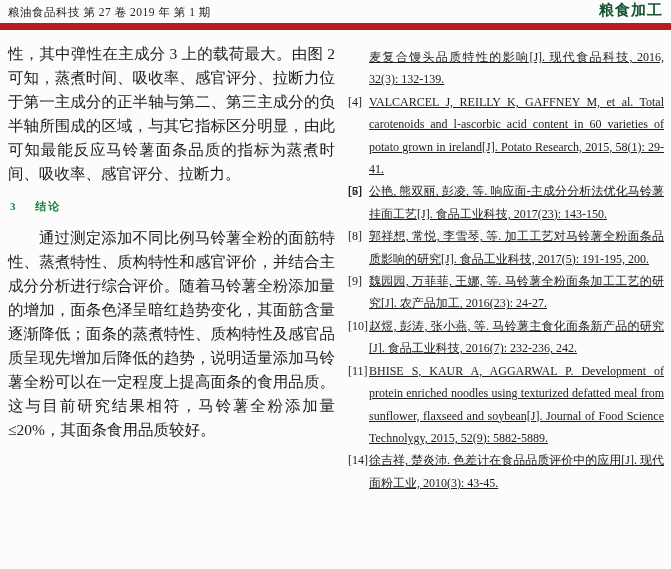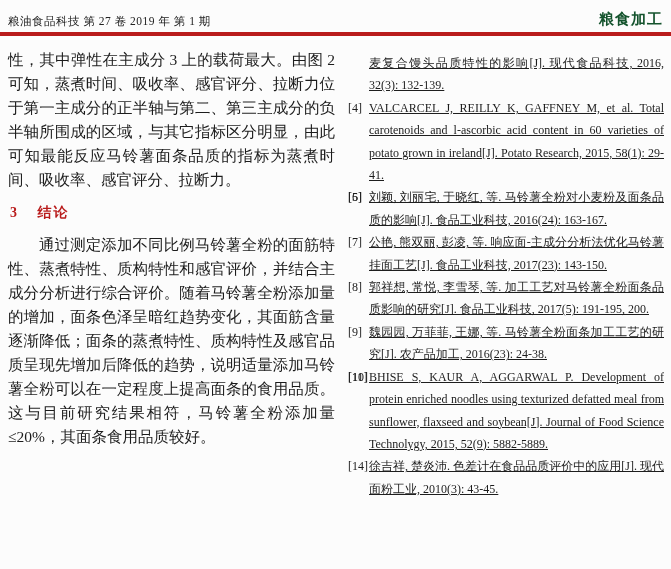--- a/index.html
+++ b/index.html
@@ -13,22 +13,22 @@
     color: #1e1e1e;
     font-family: "Liberation Serif", "DejaVu Serif", serif;
     overflow: hidden;
   }
   
   .page-header {
     display: flex;
     justify-content: space-between;
     align-items: flex-end;
     padding: 6px 8px 3px 8px;
-    border-bottom: 4px solid #b91c1c;
-    height: 36px;
+    border-bottom: 7px solid #b91c1c;
+    height: 30px;
   }
   .header-left {
     font-size: 11.5px;
     letter-spacing: 0.5px;
     color: #222;
   }
   .header-right {
     font-family: "Liberation Sans", "DejaVu Sans", sans-serif;
     font-size: 15px;
     font-weight: 700;
@@ -56,23 +56,23 @@
   }
   
   .body-text {
     text-align: justify;
     text-align-last: left;
     color: #1c1c1c;
   }
   .body-text.indent { text-indent: 2em; }
   .section-heading {
     margin: 9px 0 9px 2px;
-    font-size: 14px;
+    font-size: 11px;
     line-height: 22px;
-    color: #b91c1c;
+    color: #15803d;
   }
   .heading-number {
     font-family: "Liberation Serif", "DejaVu Serif", serif;
     font-weight: 700;
     margin-right: 17px;
   }
   .heading-title {
     font-family: "Liberation Sans", "DejaVu Sans", sans-serif;
     font-weight: 600;
     letter-spacing: 2px;
@@ -119,36 +119,36 @@
       </div>
       <div class="ref">
         <span class="ref-marker">[4]</span>
         <span class="ref-text">VALCARCEL J, REILLY K, GAFFNEY M, et al. Total carotenoids and l-ascorbic acid content in 60 varieties of potato grown in ireland[J]. Potato Research, 2015, 58(1): 29-41.</span>
       </div>
       <div class="ref">
         <span class="ref-marker">[5]</span>
       </div>
       <div class="ref">
         <span class="ref-marker">[6]</span>
-        <span class="ref-text">刘颖, 刘丽宅, 于晓红, 等. 马铃薯全粉对小麦粉及面条品质的影响[J]. 食品工业科技, 2016(24): 163-167.</span>
       </div>
       <div class="ref">
         <span class="ref-marker">[7]</span>
         <span class="ref-text">公艳, 熊双丽, 彭凌, 等. 响应面-主成分分析法优化马铃薯挂面工艺[J]. 食品工业科技, 2017(23): 143-150.</span>
       </div>
       <div class="ref">
         <span class="ref-marker">[8]</span>
         <span class="ref-text">郭祥想, 常悦, 李雪琴, 等. 加工工艺对马铃薯全粉面条品质影响的研究[J]. 食品工业科技, 2017(5): 191-195, 200.</span>
       </div>
       <div class="ref">
         <span class="ref-marker">[9]</span>
-        <span class="ref-text">魏园园, 万菲菲, 王娜, 等. 马铃薯全粉面条加工工艺的研究[J]. 农产品加工, 2016(23): 24-38.</span>
+        <span class="ref-text">魏园园, 万菲菲, 王娜, 等. 马铃薯全粉面条加工工艺的研究[J]. 农产品加工, 2016(23): 24-27.</span>
       </div>
       <div class="ref">
         <span class="ref-marker">[10]</span>
+        <span class="ref-text">赵煜, 彭涛, 张小燕, 等. 马铃薯主食化面条新产品的研究[J]. 食品工业科技, 2016(7): 232-236, 242.</span>
       </div>
       <div class="ref">
         <span class="ref-marker">[11]</span>
         <span class="ref-text">BHISE S, KAUR A, AGGARWAL P. Development of protein enriched noodles using texturized defatted meal from sunflower, flaxseed and soybean[J]. Journal of Food Science Technolygy, 2015, 52(9): 5882-5889.</span>
       </div>
       <div class="ref">
         <span class="ref-marker">[14]</span>
         <span class="ref-text">徐吉祥, 楚炎沛. 色差计在食品品质评价中的应用[J]. 现代面粉工业, 2010(3): 43-45.</span>
       </div>
     </section>

